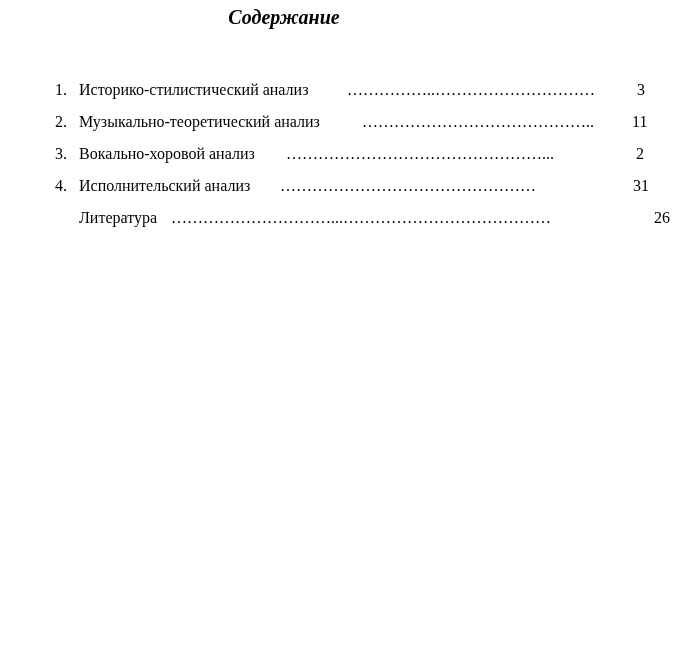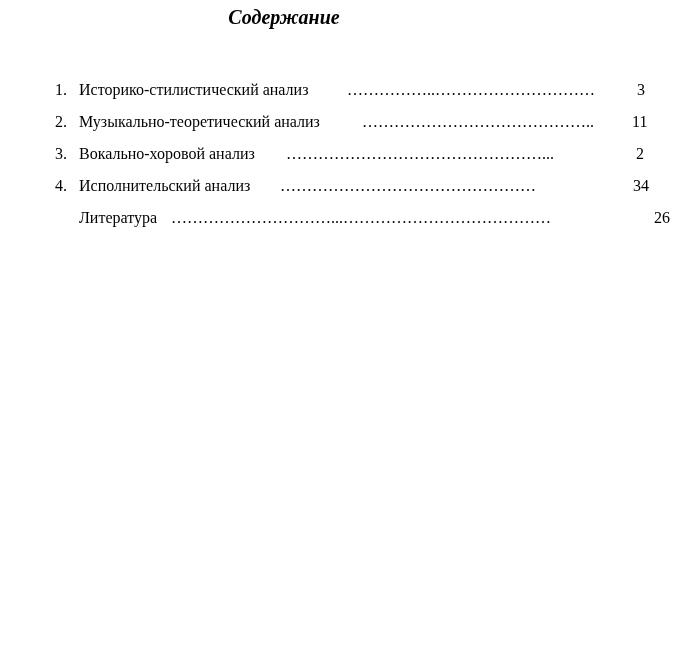--- a/index.html
+++ b/index.html
@@ -35,21 +35,21 @@
   <div class="row" style="top:64px;">
     <span class="num">3.</span>
     <span class="label">Вокально-хоровой анализ</span>
     <span class="leader" style="left:286px; width:350px;">…………………………………………...</span>
     <span class="page" style="left:636px;">2</span>
   </div>
   <div class="row" style="top:96px;">
     <span class="num">4.</span>
     <span class="label">Исполнительский анализ</span>
     <span class="leader" style="left:280px; width:353px;">…………………………………………</span>
-    <span class="page" style="left:633px;">34</span>
+    <span class="page" style="left:633px;">31</span>
   </div>
   <div class="row" style="top:128px;">
     <span class="num"></span>
     <span class="label">Литература</span>
     <span class="leader" style="left:171px; width:462px;">…………………………...…………………………………</span>
     <span class="page" style="left:654px;">26</span>
   </div>
 </div>
 
 </body></html>

